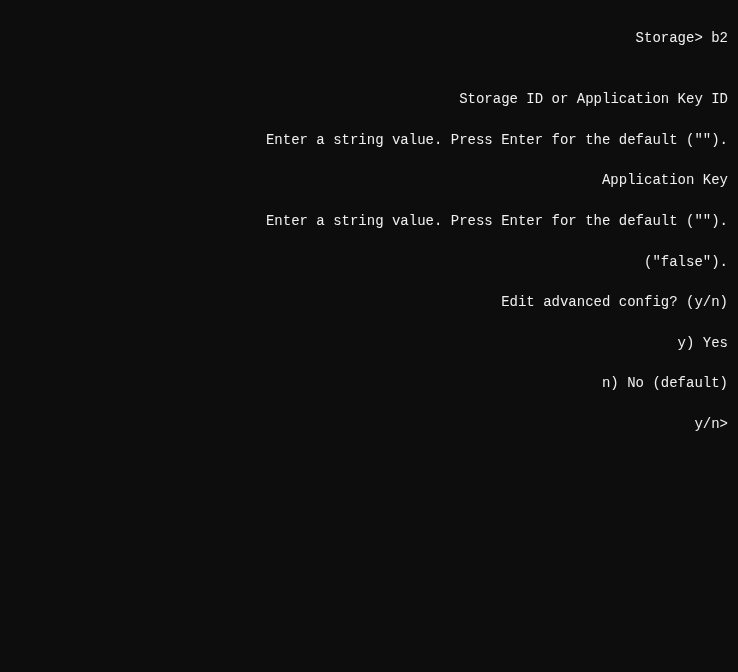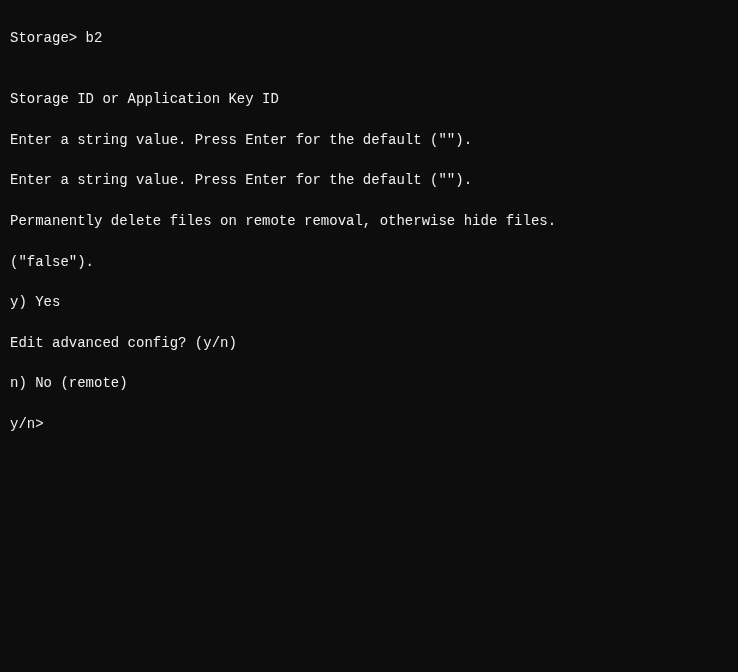--- a/index.html
+++ b/index.html
@@ -17,36 +17,37 @@
       min-height: 672px;
       padding: 8px 10px;
       overflow: hidden;
     }
     .terminal {
       white-space: pre-wrap;
       word-break: break-all;
     }
     .line {
       display: block;
+      text-align: right;
     }
   </style>
 </head>
 <body>
 
 <div class="terminal" id="terminal-container">
 <span class="line">Storage&gt; b2</span>
 <span class="line"></span>
 <span class="line">Storage ID or Application Key ID</span>
 <span class="line">Enter a string value. Press Enter for the default ("").</span>
+<span class="line">Application Key</span>
 <span class="line">Enter a string value. Press Enter for the default ("").</span>
-<span class="line">Permanently delete files on remote removal, otherwise hide files.</span>
 <span class="line">("false").</span>
+<span class="line">Edit advanced config? (y/n)</span>
 <span class="line">y) Yes</span>
-<span class="line">Edit advanced config? (y/n)</span>
-<span class="line">n) No (remote)</span>
+<span class="line">n) No (default)</span>
 <span class="line">y/n&gt;</span>
 
 
 
 
 
 
 
 
 

